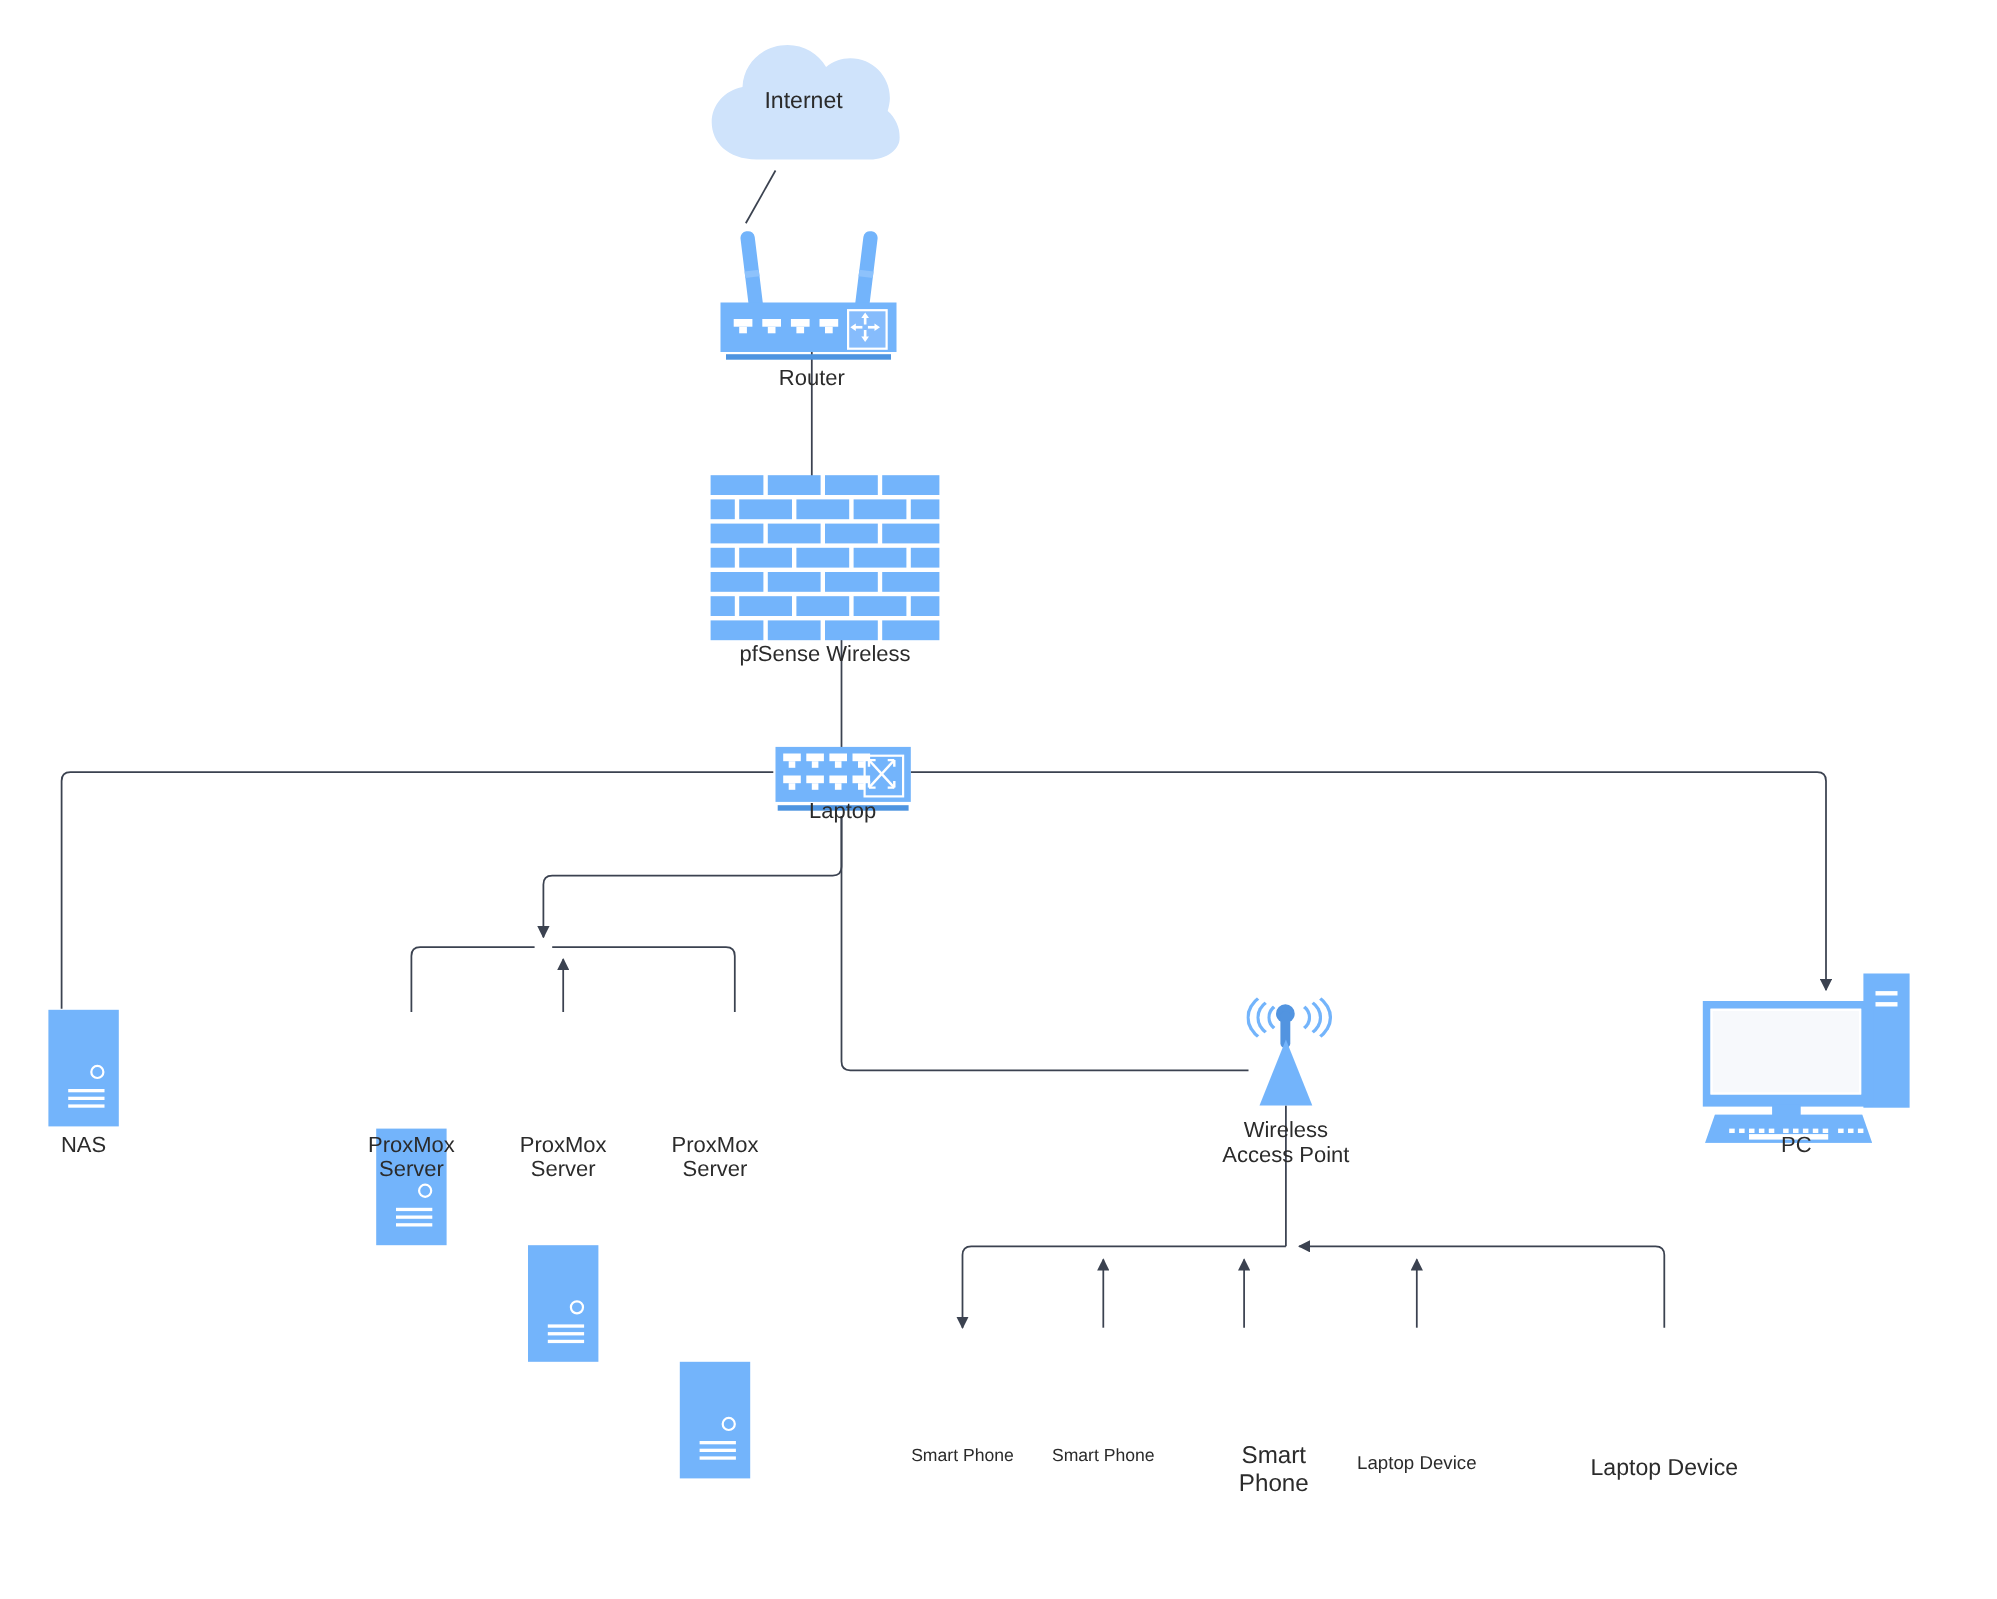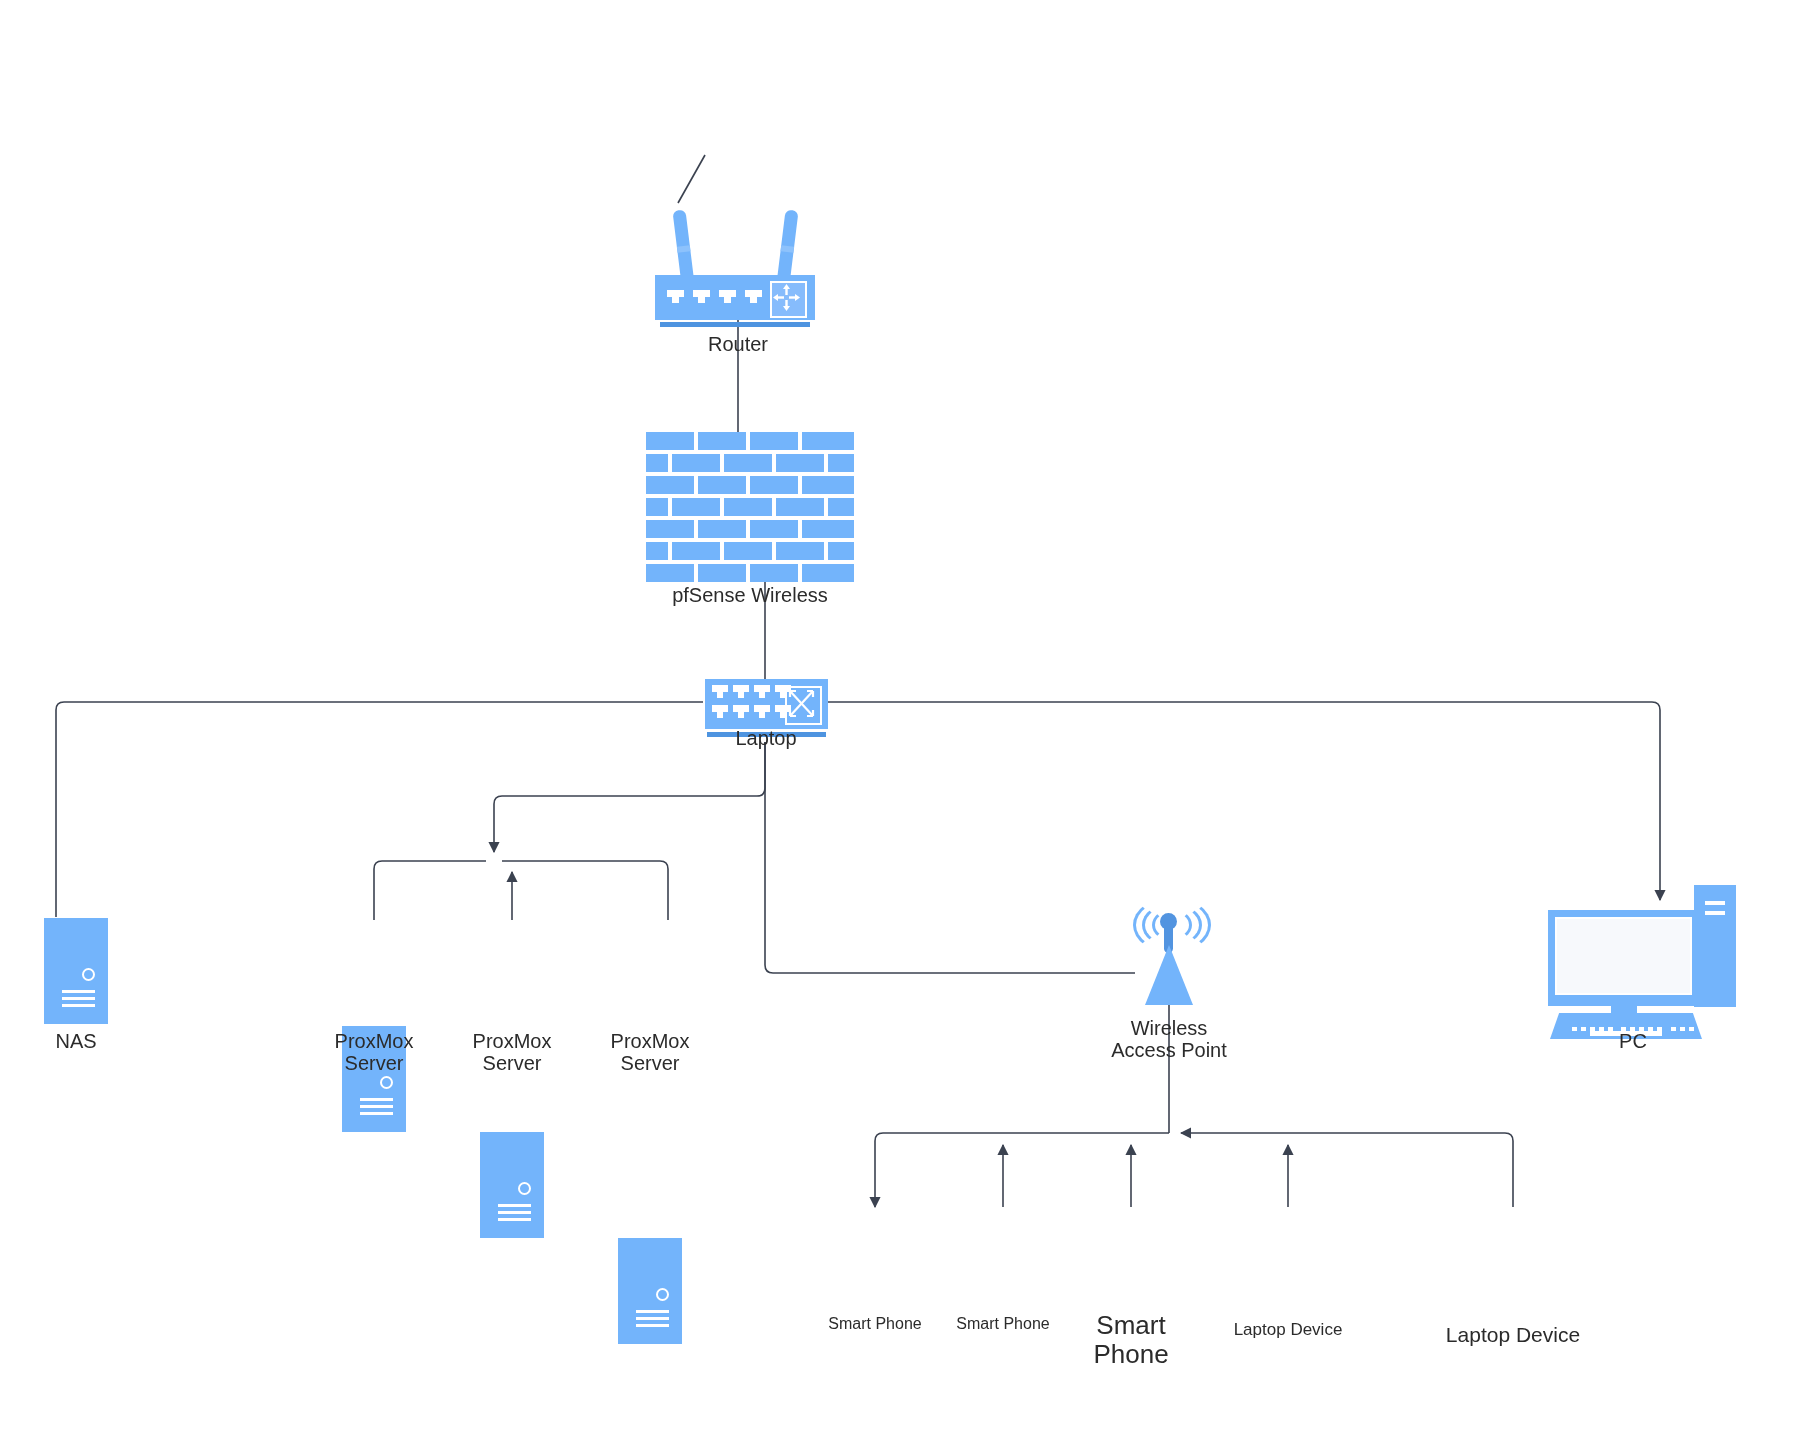--- a/index.html
+++ b/index.html
@@ -257,20 +257,29 @@
       <path d="M 1169 1005 L 1169 1133"></path>
 
       <path d="M 1169 1133 L 883 1133 Q 875 1133 875 1141 L 875 1207" marker-end="url(#arrow)"></path>
       <path d="M 1003 1207 L 1003 1145" marker-end="url(#arrow)"></path>
       <path d="M 1131 1207 L 1131 1145" marker-end="url(#arrow)"></path>
       <path d="M 1288 1207 L 1288 1145" marker-end="url(#arrow)"></path>
       <path d="M 1513 1207 L 1513 1141 Q 1513 1133 1505 1133 L 1181 1133" marker-end="url(#arrow)"></path>
     </g>
   </svg>
 
+  <div class="node cloud-wrap">
+    <svg width="175" height="125" viewBox="0 0 175 125">
+      <path d="M45,112 C18,112 4,96 4,78 C4,62 16,49 32,46 C33,24 51,8 73,8
+               C88,8 101,16 108,28 C114,23 122,20 130,20 C150,20 166,36 166,56
+               C166,60 165,64 164,68 C171,74 175,83 175,92
+               C175,103 163,112 148,112 Z" fill="#cfe3fb"></path>
+    </svg>
+    <div class="cloud-text">Internet</div>
+  </div>
 
   <div class="node router-wrap">
     <div class="rt-ant l"></div>
     <div class="rt-ant r"></div>
     <div class="rt-body">
       <div class="rt-ports">
         <span class="rt-jack"></span>
         <span class="rt-jack"></span>
         <span class="rt-jack"></span>
         <span class="rt-jack"></span>
@@ -447,20 +456,20 @@
       </div>
       <div class="pc-space"></div>
     </div>
   </div>
   <div class="label" style="left:1548px; top:1030px; width:170px; font-size:20px;">PC</div>
 
   <div class="label" style="left:820px; top:1315px; width:110px; font-size:16px;">Smart Phone</div>
 
   <div class="label" style="left:948px; top:1315px; width:110px; font-size:16px;">Smart Phone</div>
 
-  <div class="label" style="left:1071px; top:1311px; width:120px; font-size:26px;">Smart
+  <div class="label" style="left:1098px; top:1311px; width:120px; font-size:22px;">Smart
 Phone</div>
 
   <div class="label" style="left:1228px; top:1320px; width:120px; font-size:17px;">Laptop Device</div>
 
   <div class="label" style="left:1438px; top:1323px; width:150px; font-size:21px;">Laptop Device</div>
 
 </div>
 
 </body></html>

